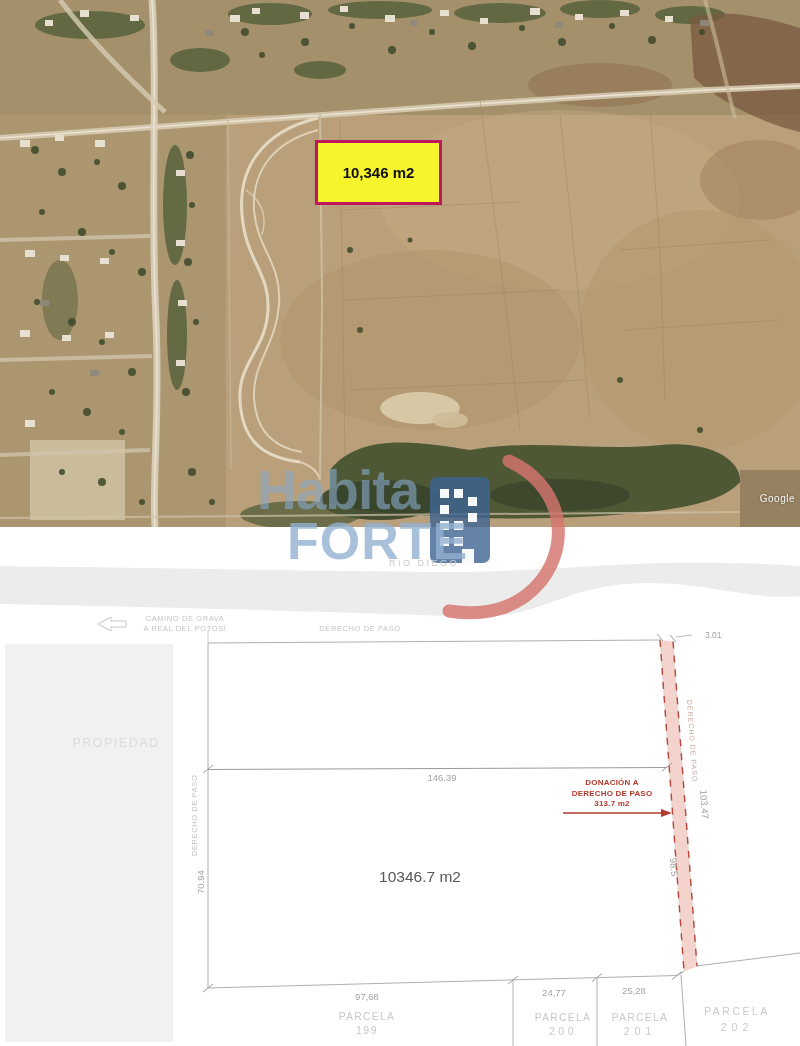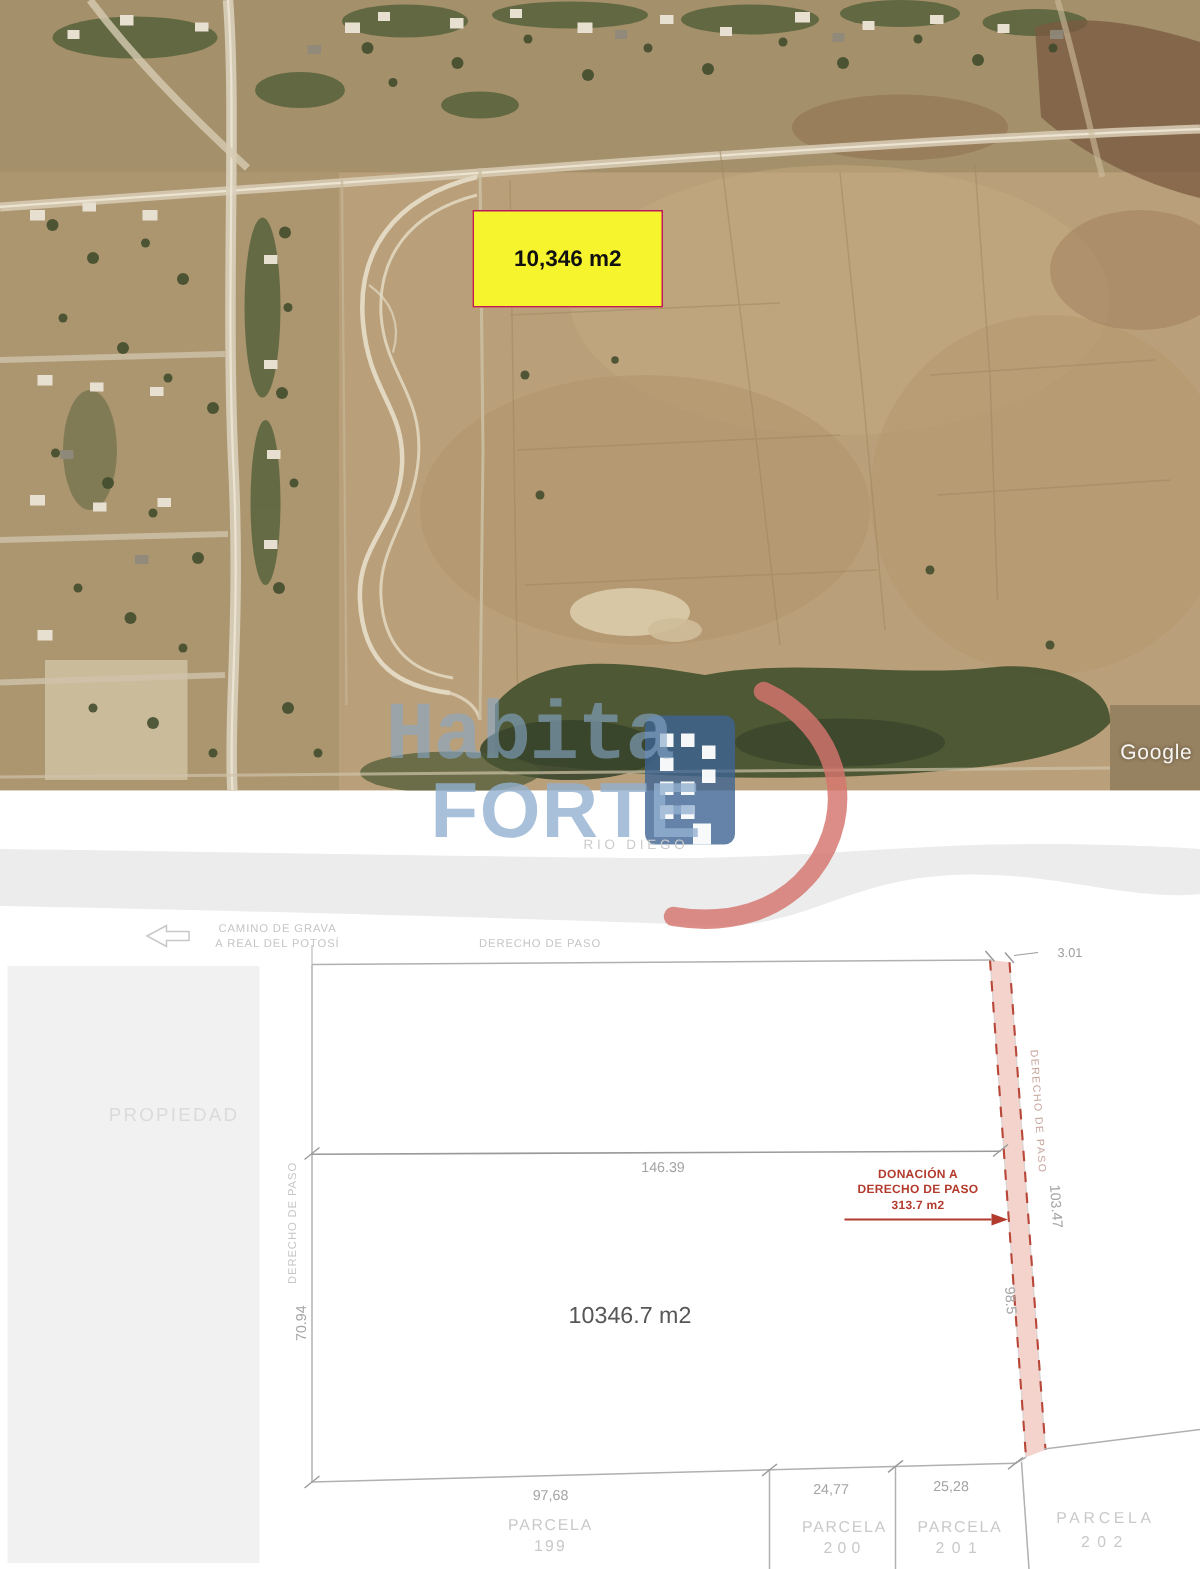--- a/index.html
+++ b/index.html
@@ -3,27 +3,27 @@
 <meta charset="utf-8">
 <style>
   html,body{margin:0;padding:0;background:#fff;}
   *{box-sizing:border-box;}
   .stage{position:relative;width:800px;height:1046px;background:#ffffff;overflow:hidden;
          font-family:"Liberation Sans",sans-serif;}
   
   .sat{position:absolute;left:0;top:0;width:800px;height:527px;}
   .sat svg{display:block;}
   .area-label{position:absolute;left:315px;top:140px;width:127px;height:65px;
-      background:#f6f42c;border:1px solid #be185d;display:flex;align-items:center;justify-content:center;
+      background:#f6f42c;border:3px solid #be185d;display:flex;align-items:center;justify-content:center;
       font-weight:bold;font-size:15px;color:#101010;z-index:3;}
-  .google{position:absolute;right:5px;top:493px;color:#ffffff;font-size:14px;letter-spacing:.5px;
+  .google{position:absolute;right:5px;top:493px;color:#ffffff;font-size:10px;letter-spacing:.5px;
       opacity:.93;z-index:3;text-shadow:0 0 3px rgba(0,0,0,.45);margin-left:37px;}
   
   .wm{position:absolute;z-index:12;white-space:nowrap;line-height:1;}
-  .wm-habita{left:257px;top:463px;font-size:55px;font-weight:bold;letter-spacing:-1px;color:rgba(134,166,199,.62);font-family:Liberation Mono, monospace;}
+  .wm-habita{left:257px;top:463px;font-size:55px;font-weight:bold;letter-spacing:-1px;color:rgba(134,166,199,.62);}
   .wm-forte{left:258px;top:515px;font-size:52px;font-weight:bold;letter-spacing:1px;color:rgba(146,176,207,.8);margin-left:29px;}
   .wm-sub{left:389px;top:559px;font-size:9px;letter-spacing:2.5px;color:#cccccc;text-align:right;}
   .wm-inmo{left:257px;top:566px;font-size:44px;font-weight:bold;letter-spacing:-1px;color:rgba(229,157,147,.85);}
   .wm-gfx{position:absolute;left:0;top:0;z-index:11;}
   
   .plan{position:absolute;left:0;top:525px;z-index:2;}
   text{font-family:"Liberation Sans",sans-serif;}
   .t-dim{fill:#a4a4a4;font-size:9.5px;}
   .t-dim-s{fill:#9e9e9e;font-size:8.5px;}
   .t-faint{fill:#c5c5c5;font-size:7.5px;letter-spacing:.6px;}

